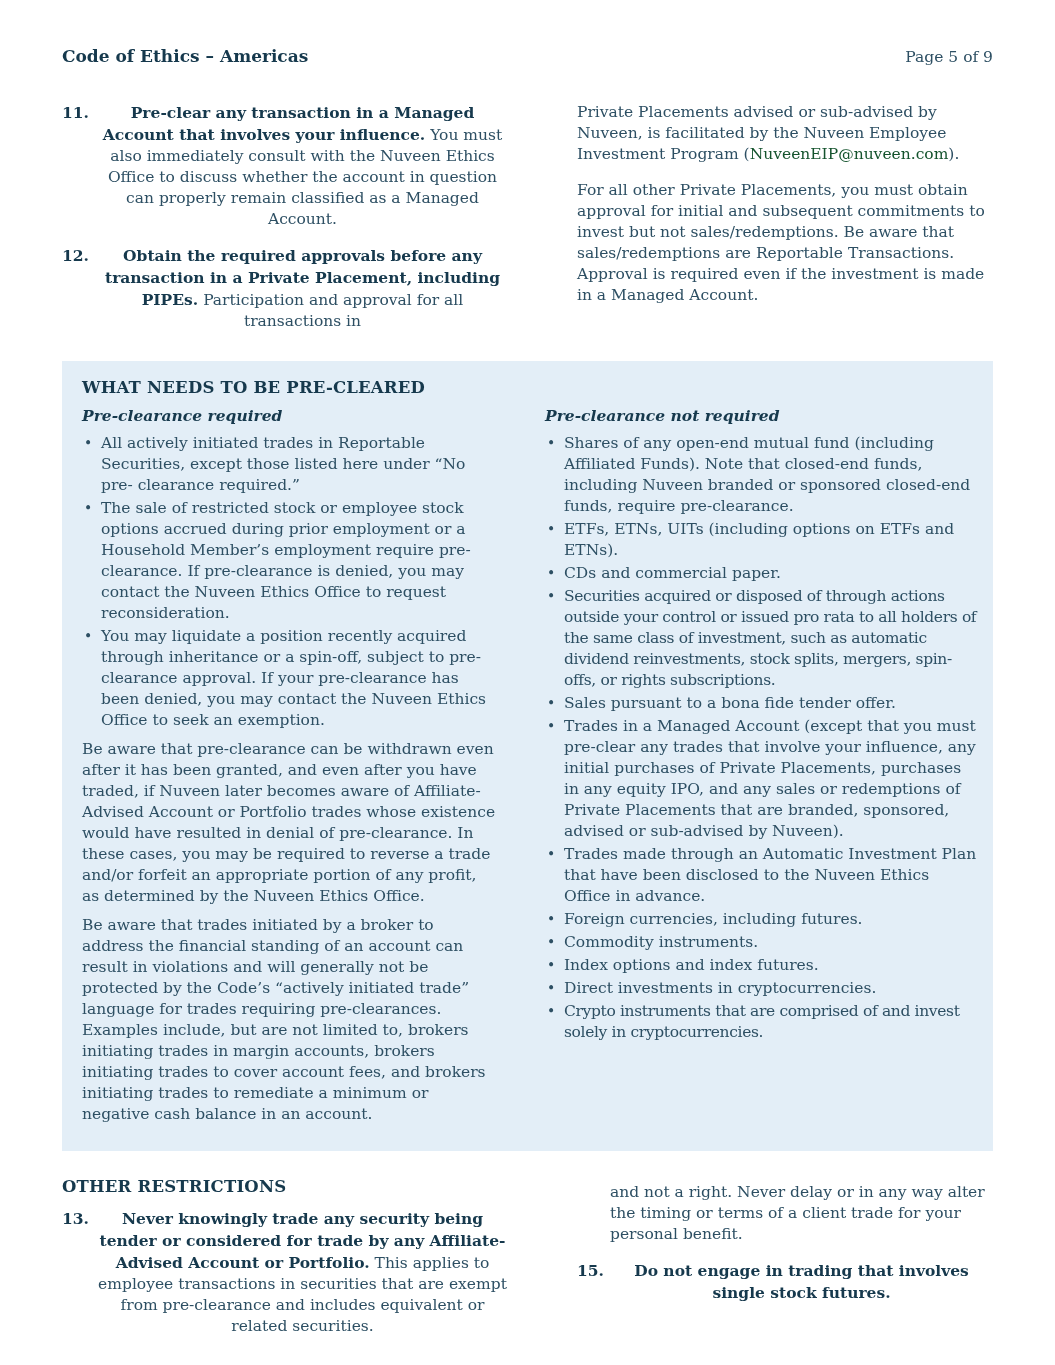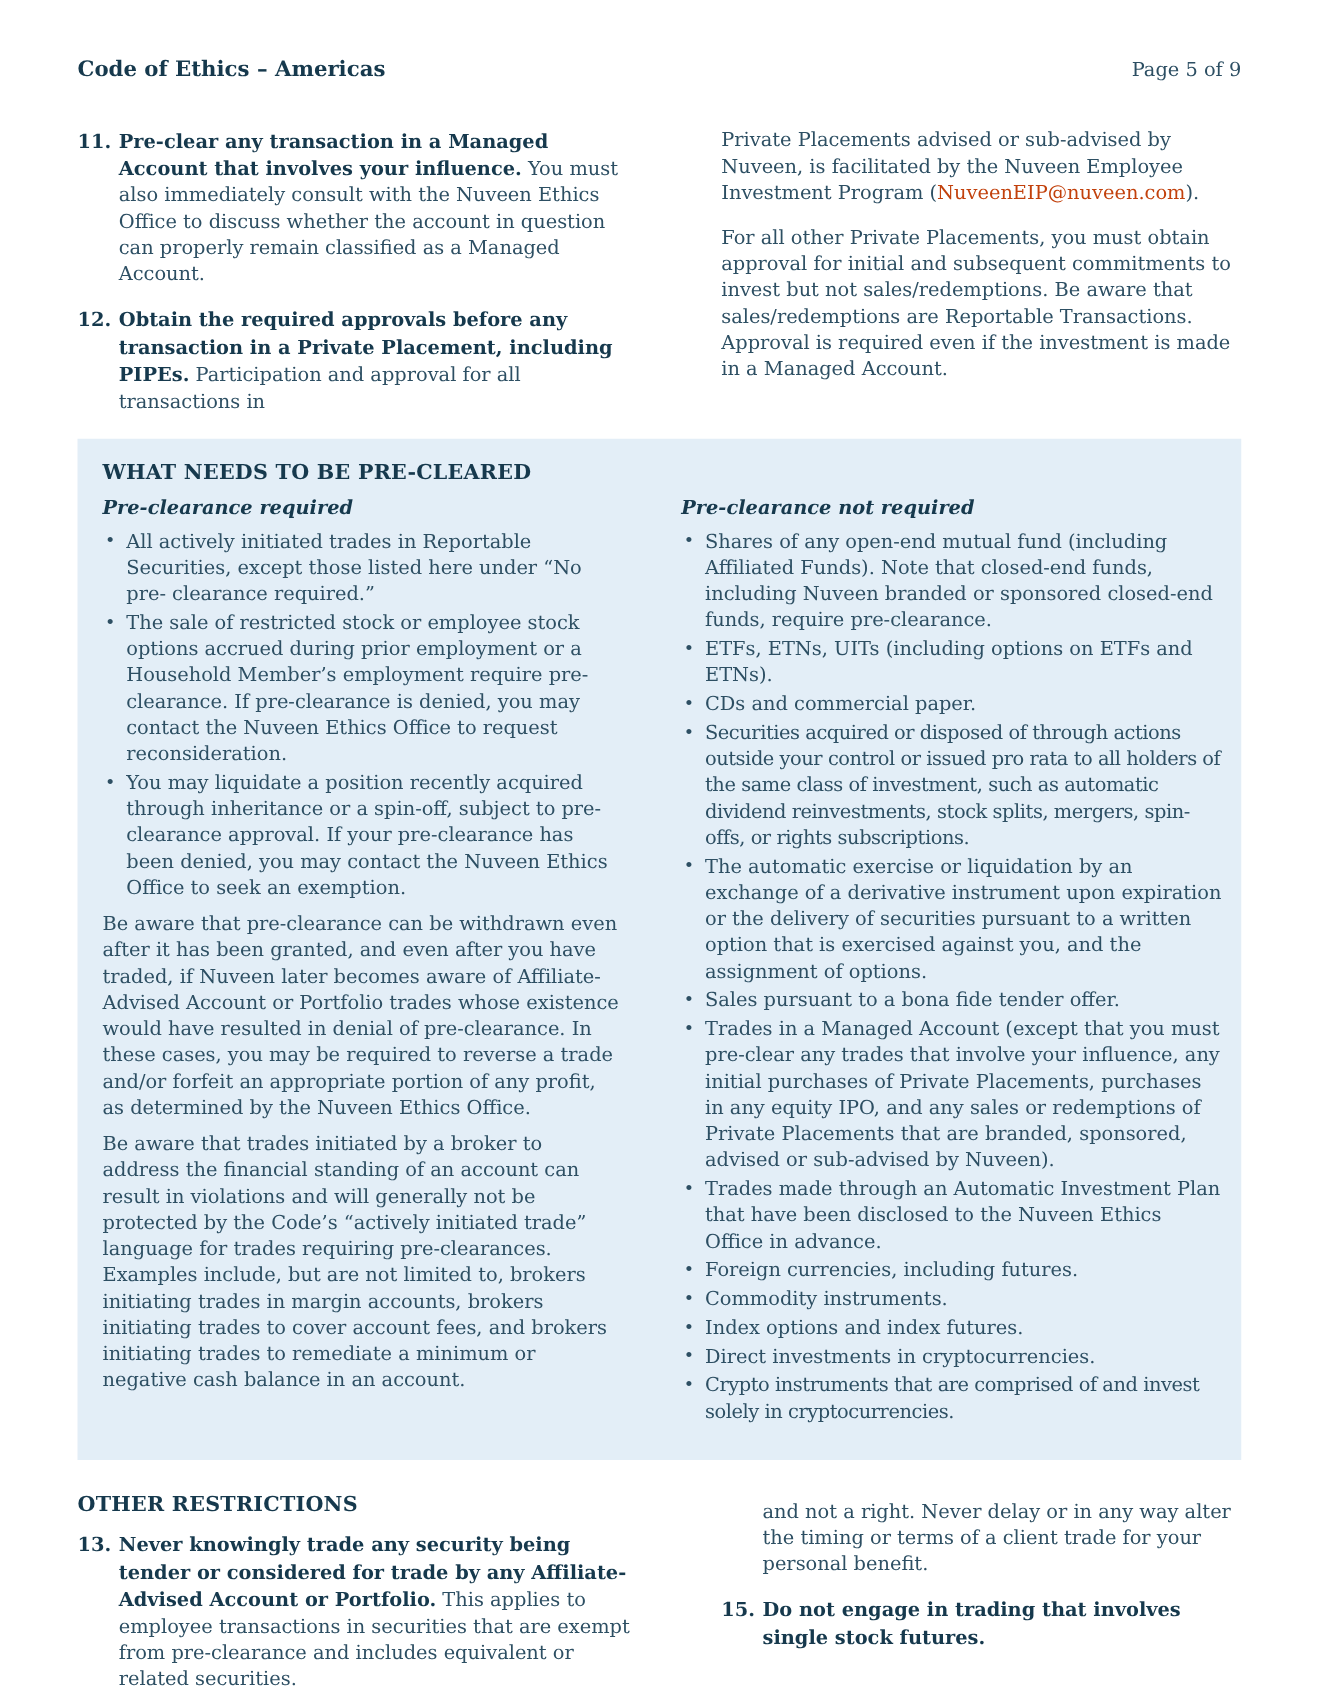--- a/index.html
+++ b/index.html
@@ -20,31 +20,31 @@
   .rule-teal  { width:610px; background:#1691b2; }
   .rule-gap   { width:31px; }
   .rule-green { flex:1; background:#3fb189; }
 
   
   .cols { display:grid; grid-template-columns:448px 416px; column-gap:67px; }
 
   
   .nitem { display:flex; margin-bottom:15px; }
   .nitem .num  { width:33px; flex:0 0 33px; font-weight:bold; color:#16394d; font-size:15.5px; line-height:21px; }
-  .nitem .body { flex:1; font-size:15.5px; line-height:21px; }
+  .nitem .body { flex:1; font-size:15.5px; line-height:21px;text-align:center; }
   .lead { font-weight:bold; color:#16394d; }
   p.cont { font-size:15.5px; line-height:21px; margin-bottom:15px; }
   p.cont + p.cont { margin-top:0; }
   .indented { margin-left:33px; }
 
   .intro { margin-top:28px; }
 
   
   .box {
-    margin-top:4px;
+    margin-top:14px;
     background:#e3eef7;
     padding:17px 13px 26px 20px;
   }
   .box-title { font-size:16.5px; font-weight:bold; color:#16394d; letter-spacing:0.2px; margin-bottom:9px; }
   .box-cols { display:grid; grid-template-columns:415px 1fr; column-gap:48px; }
   .box-h { font-size:15.5px; font-weight:bold; color:#16394d; margin-bottom:8px;font-style:italic; }
   ul.blist { list-style:none; }
   ul.blist li {
     position:relative; padding-left:19px;
     font-size:15.5px; line-height:21px; margin-bottom:2px;
@@ -53,21 +53,21 @@
     content:"•"; position:absolute; left:2px; top:0;
     font-size:14px; color:#2d4f63;
   }
   .condensed { letter-spacing:-0.35px; }
   .box p.plain { font-size:15.5px; line-height:21px; margin-top:8px; }
 
   
   .other { margin-top:26px; }
   .sec-h { font-size:16.5px; font-weight:bold; color:#16394d; letter-spacing:0.2px; margin-bottom:12px; }
 
-  a.mail { color:#c2410c; text-decoration:none; }
+  a.mail { color:#14532d; text-decoration:none; }
 </style>
 </head>
 <body>
 
 <div class="page">
 
   <div class="hdr">
     <div class="hdr-title">Code of Ethics – Americas</div>
     <div class="hdr-page">Page 5 of 9</div>
   </div>
@@ -111,21 +111,20 @@
         <p class="plain">Be aware that pre-clearance can be withdrawn even after it has been granted, and even after you have traded, if Nuveen later becomes aware of Affiliate-Advised Account or Portfolio trades whose existence would have resulted in denial of pre-clearance. In these cases, you may be required to reverse a trade and/or forfeit an appropriate portion of any profit, as determined by the Nuveen Ethics Office.</p>
         <p class="plain">Be aware that trades initiated by a broker to address the financial standing of an account can result in violations and will generally not be protected by the Code’s “actively initiated trade” language for trades requiring pre-clearances. Examples include, but are not limited to, brokers initiating trades in margin accounts, brokers initiating trades to cover account fees, and brokers initiating trades to remediate a minimum or negative cash balance in an account.</p>
       </div>
       <div>
         <div class="box-h">Pre-clearance not required</div>
         <ul class="blist">
           <li>Shares of any open-end mutual fund (including Affiliated Funds). Note that closed-end funds, including Nuveen branded or sponsored closed-end funds, require pre-clearance.</li>
           <li>ETFs, ETNs, UITs (including options on ETFs and ETNs).</li>
           <li>CDs and commercial paper.</li>
           <li class="condensed">Securities acquired or disposed of through actions outside your control or issued pro rata to all holders of the same class of investment, such as automatic dividend reinvestments, stock splits, mergers, spin-offs, or rights subscriptions.</li>
-          <li>The automatic exercise or liquidation by an exchange of a derivative instrument upon expiration or the delivery of securities pursuant to a written option that is exercised against you, and the assignment of options.</li>
           <li>Sales pursuant to a bona fide tender offer.</li>
           <li>Trades in a Managed Account (except that you must pre-clear any trades that involve your influence, any initial purchases of Private Placements, purchases in any equity IPO, and any sales or redemptions of Private Placements that are branded, sponsored, advised or sub-advised by Nuveen).</li>
           <li>Trades made through an Automatic Investment Plan that have been disclosed to the Nuveen Ethics Office in advance.</li>
           <li>Foreign currencies, including futures.</li>
           <li>Commodity instruments.</li>
           <li>Index options and index futures.</li>
           <li>Direct investments in cryptocurrencies.</li>
           <li class="condensed">Crypto instruments that are comprised of and invest solely in cryptocurrencies.</li>
         </ul>
       </div>

